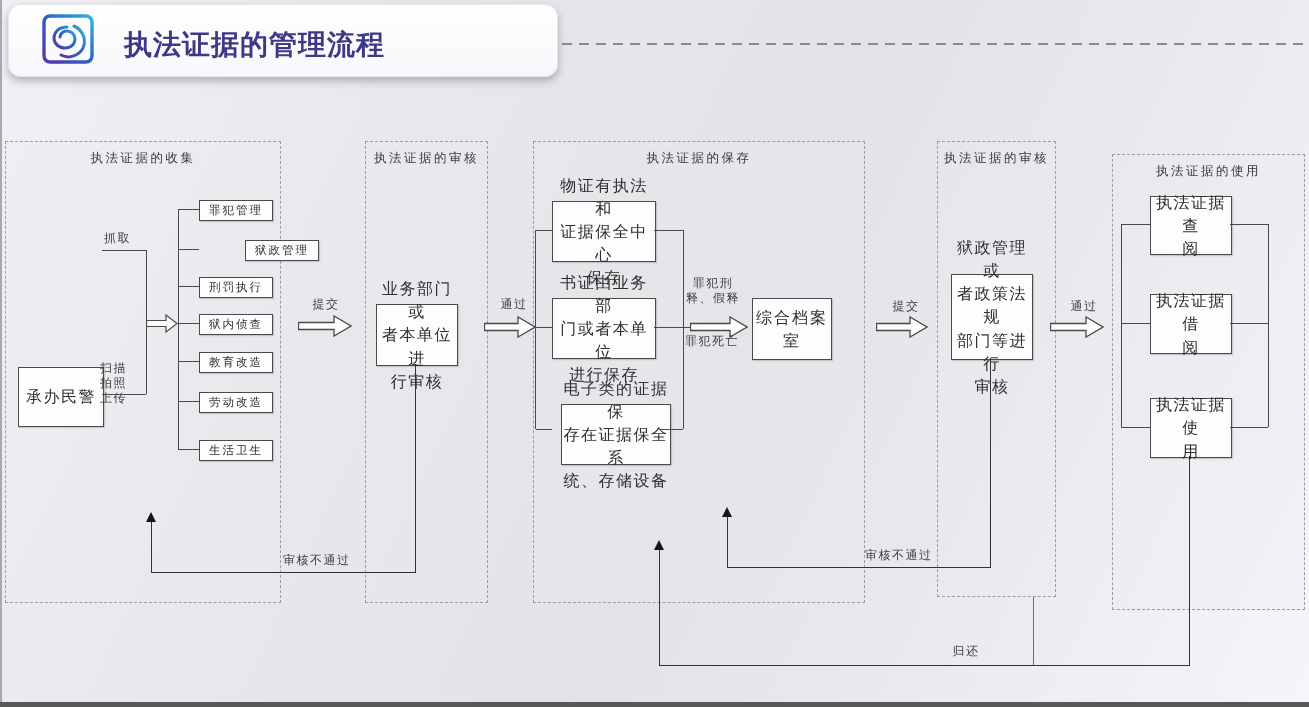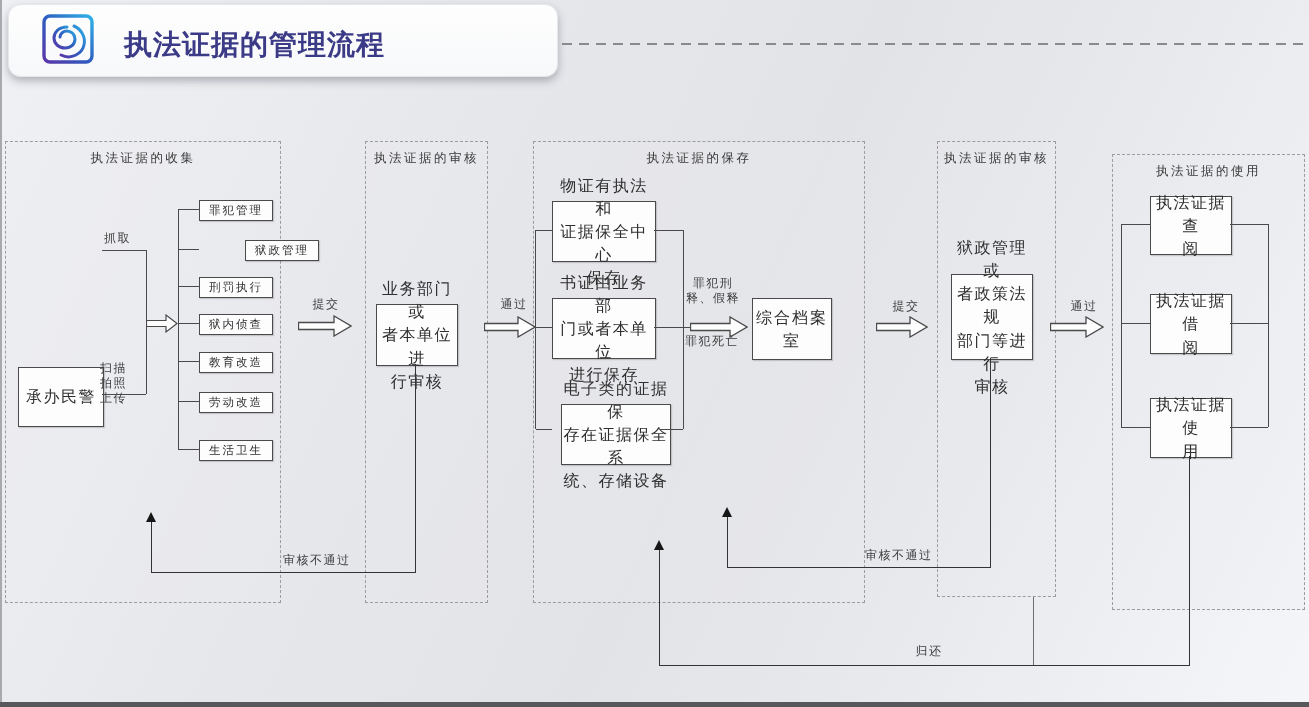--- a/index.html
+++ b/index.html
@@ -186,17 +186,17 @@
   <div class="rline" style="left:727px;top:567px;width:264px;height:1px;"></div>
   <div class="rline" style="left:727px;top:517px;width:1px;height:50px;"></div>
   <div class="ah-up" style="left:722px;top:507px;"></div>
   <div class="lbl" style="left:865px;top:548px;">审核不通过</div>
 
   <div class="rline" style="left:1189px;top:456px;width:1px;height:209px;"></div>
   <div class="rline" style="left:659px;top:665px;width:531px;height:1px;"></div>
   <div class="rline" style="left:659px;top:550px;width:1px;height:115px;"></div>
   <div class="ah-up" style="left:654px;top:540px;"></div>
   <div class="rline" style="left:1033px;top:597px;width:1px;height:68px;background:#6f6f6f;"></div>
-  <div class="lbl" style="left:905px;top:644px;width:48px;">归还</div>
+  <div class="lbl" style="left:942px;top:644px;width:48px;">归还</div>
 
   <div class="edge-left"></div>
   <div class="bottom-bar" style="background: rgb(88, 88, 90);"></div>
 </div>
 
 </body></html>

